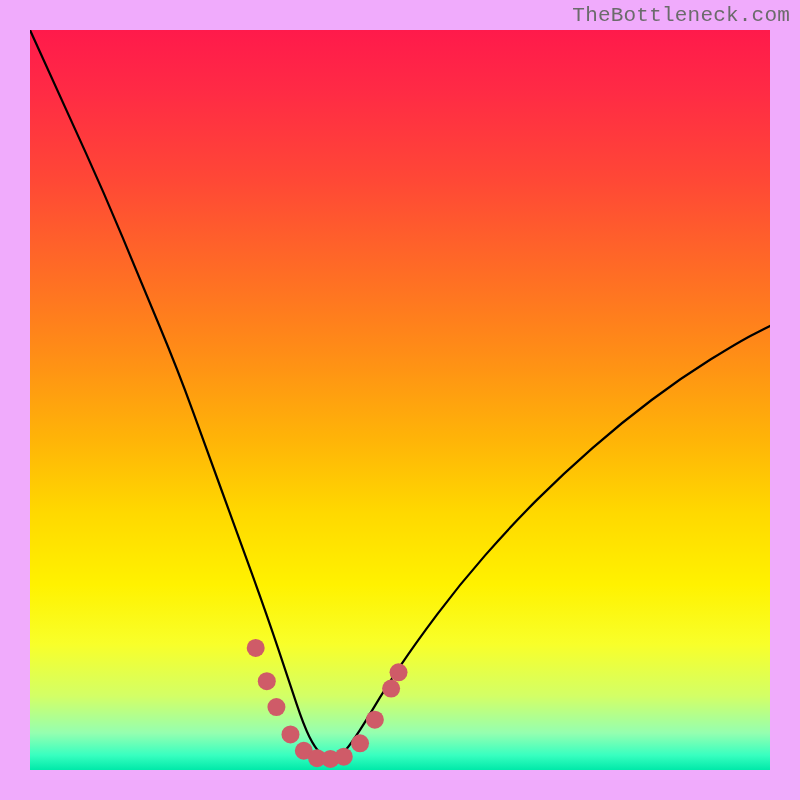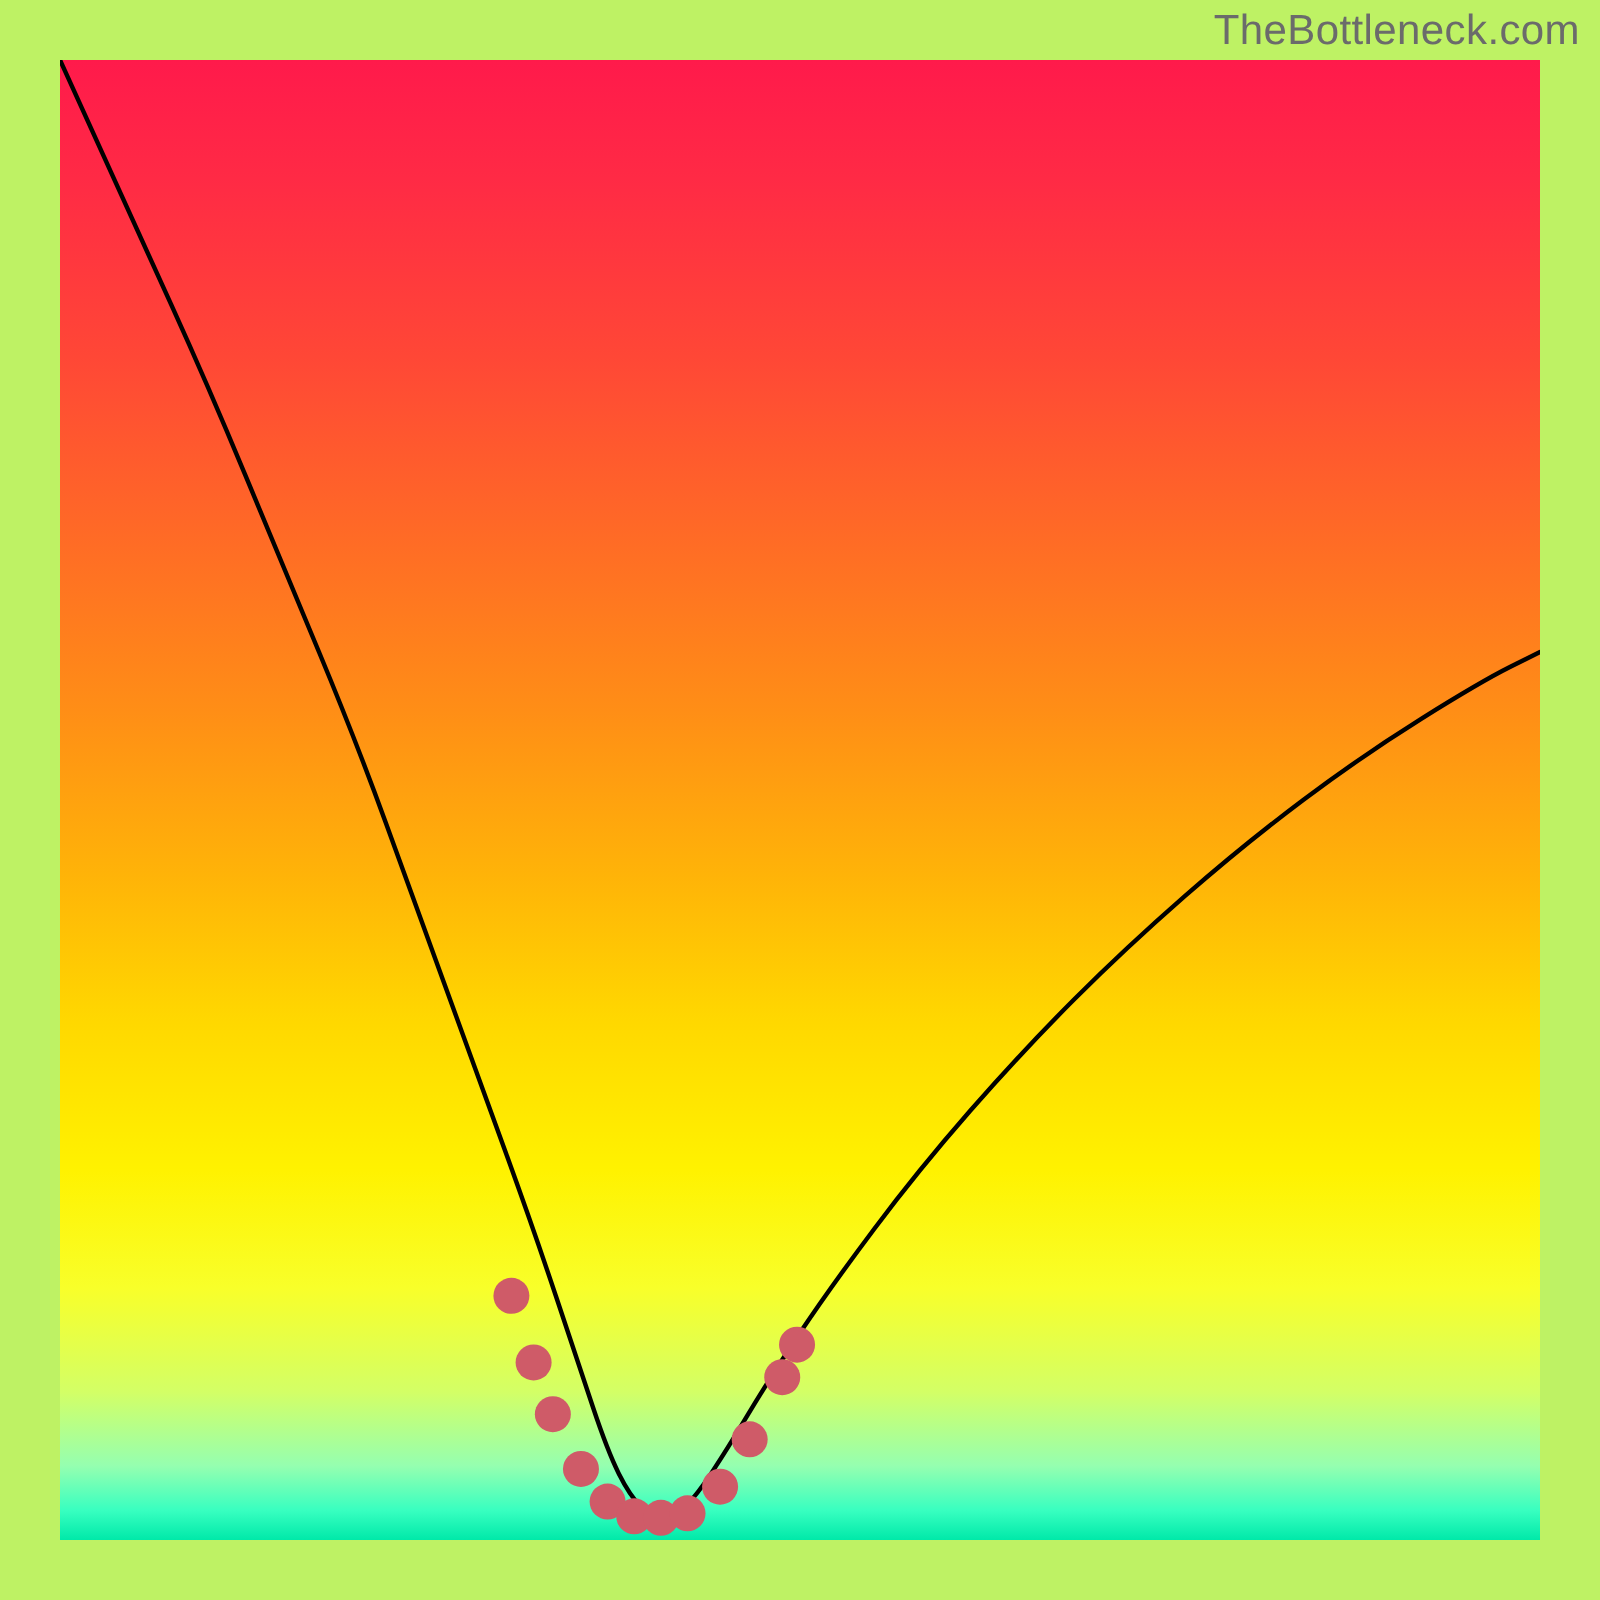--- a/index.html
+++ b/index.html
@@ -8,21 +8,22 @@
     width: 800px;
     height: 800px;
     background: #000;
     overflow: hidden;
     font-family: Arial, Helvetica, sans-serif;
   }
   .stage {
     position: relative;
     width: 800px;
     height: 800px;
-    background: #bef264;
+    background: #f0abfc;
+    font-family: Liberation Mono, monospace;
   }
   .plot {
     position: absolute;
     left: 30px;
     top: 30px;
     width: 740px;
     height: 740px;
     overflow: hidden;
   }
   .gradient-bg {

